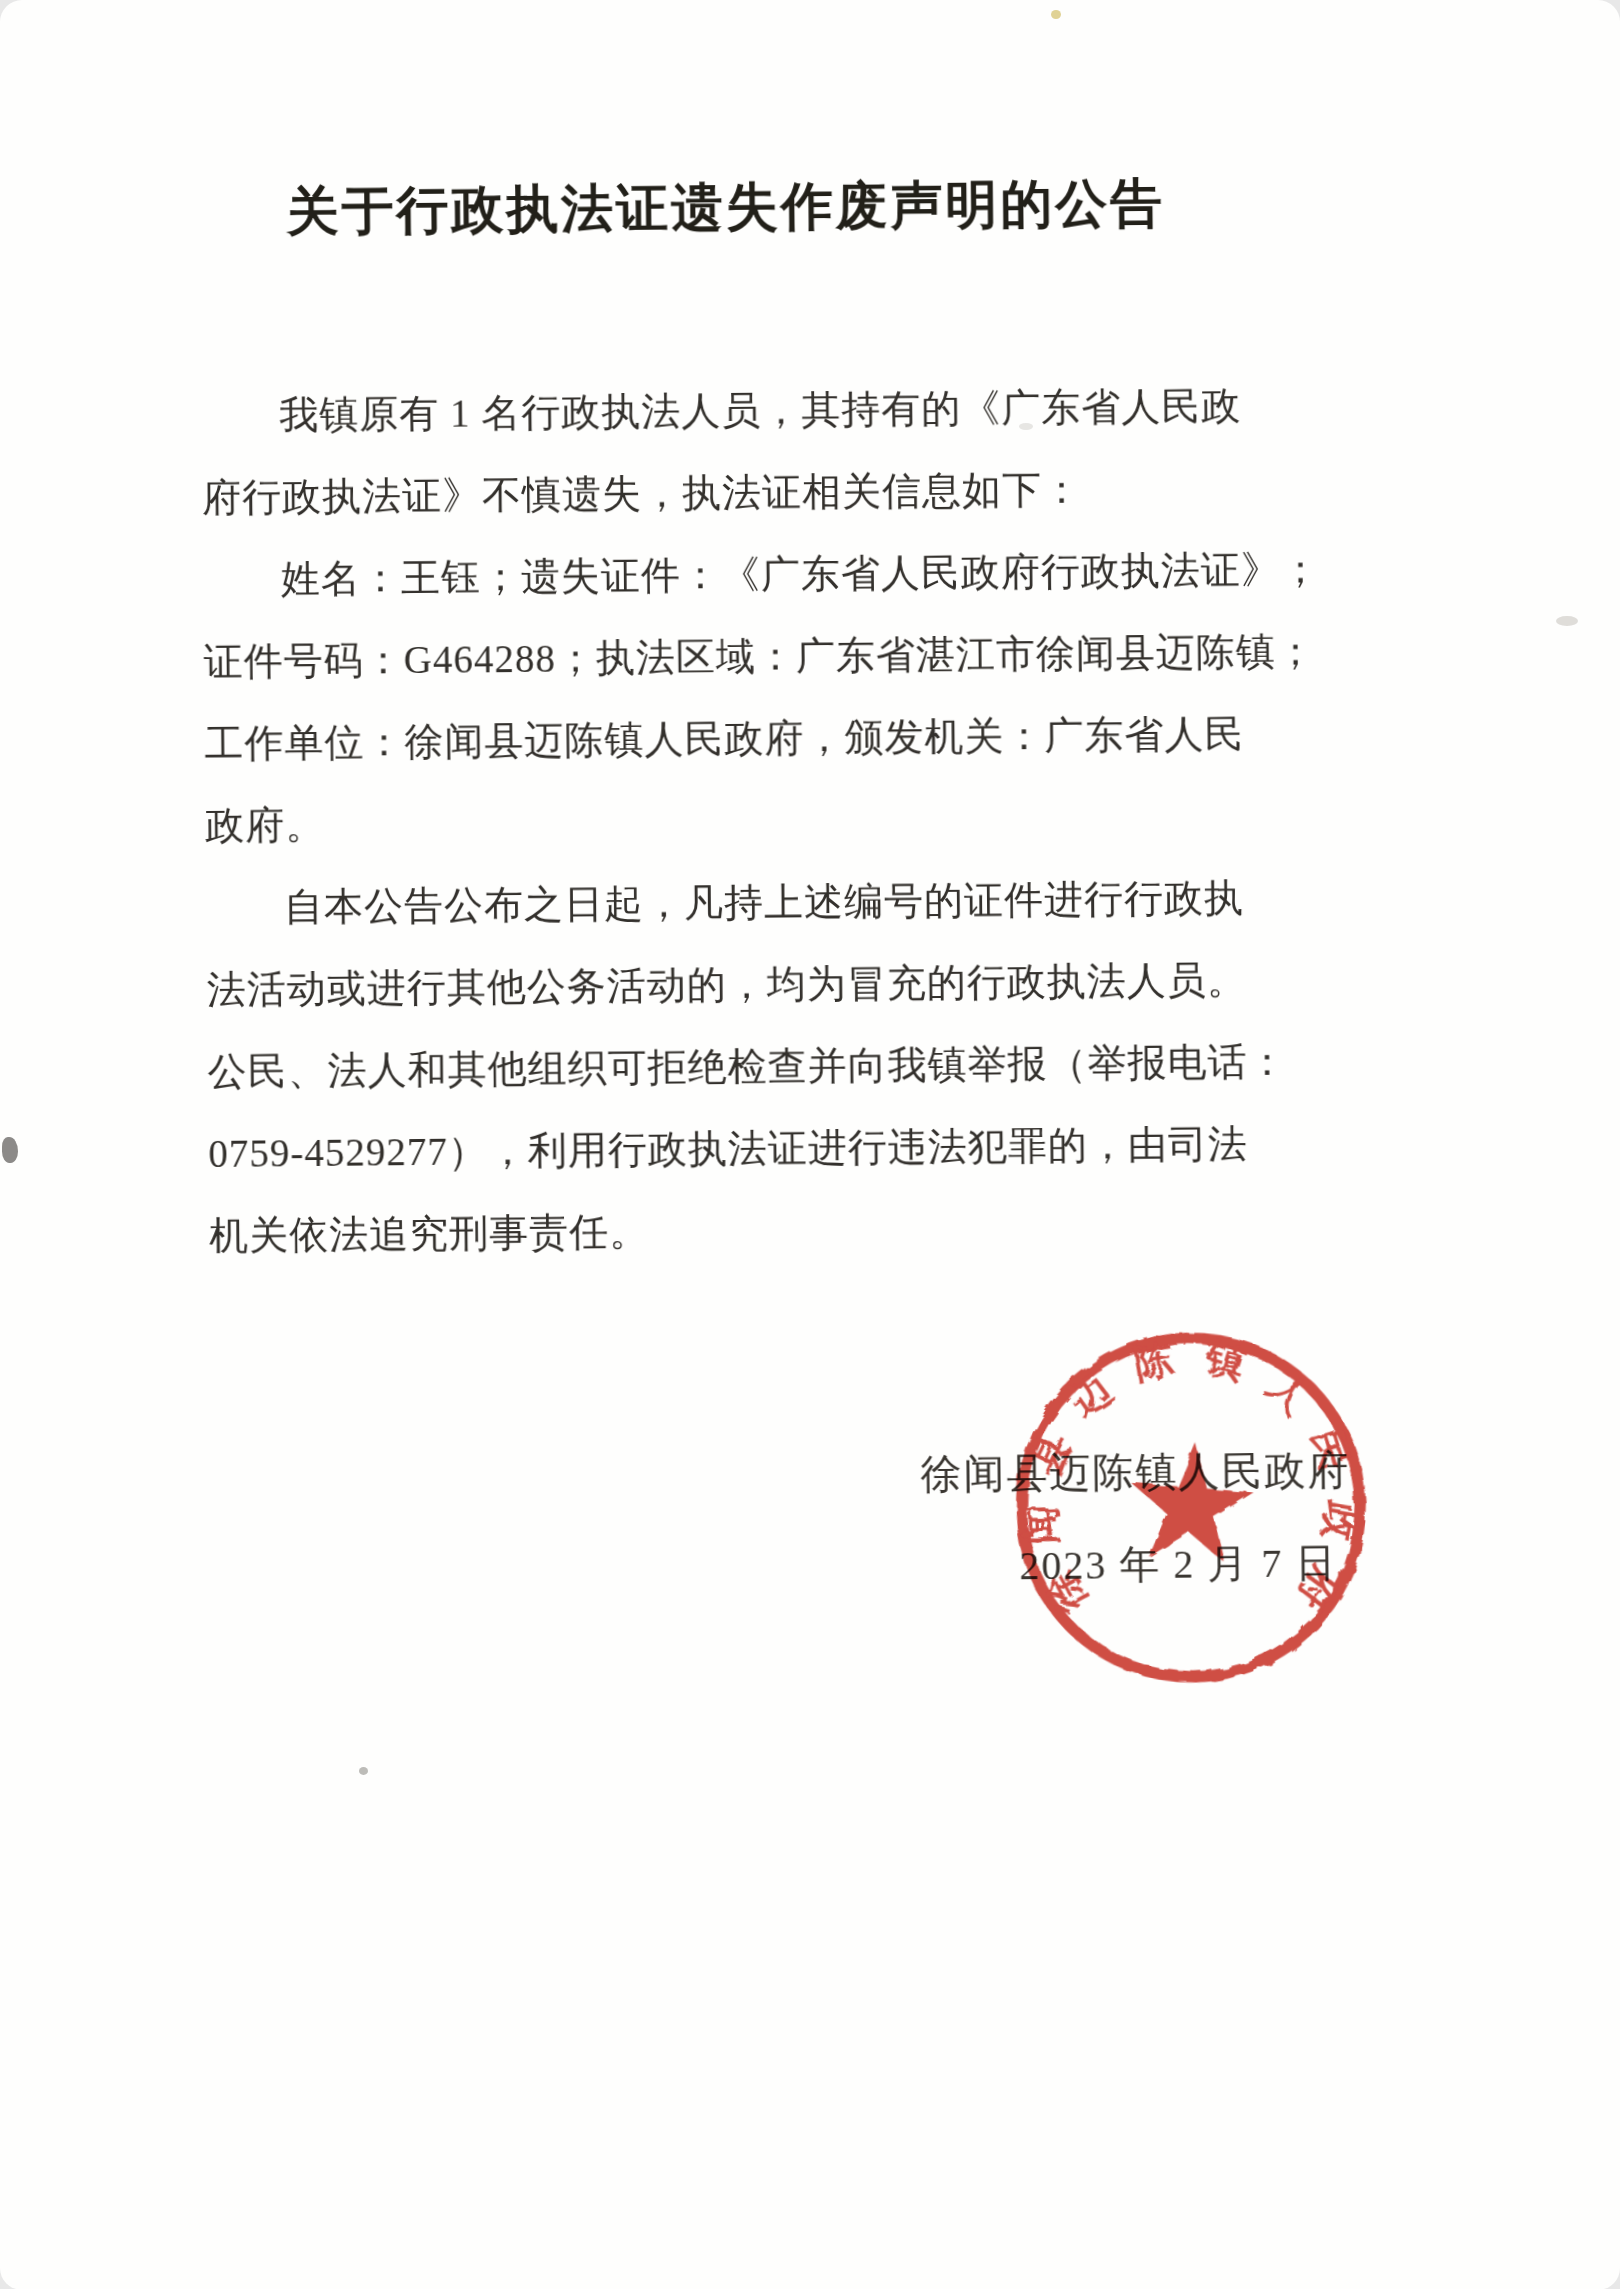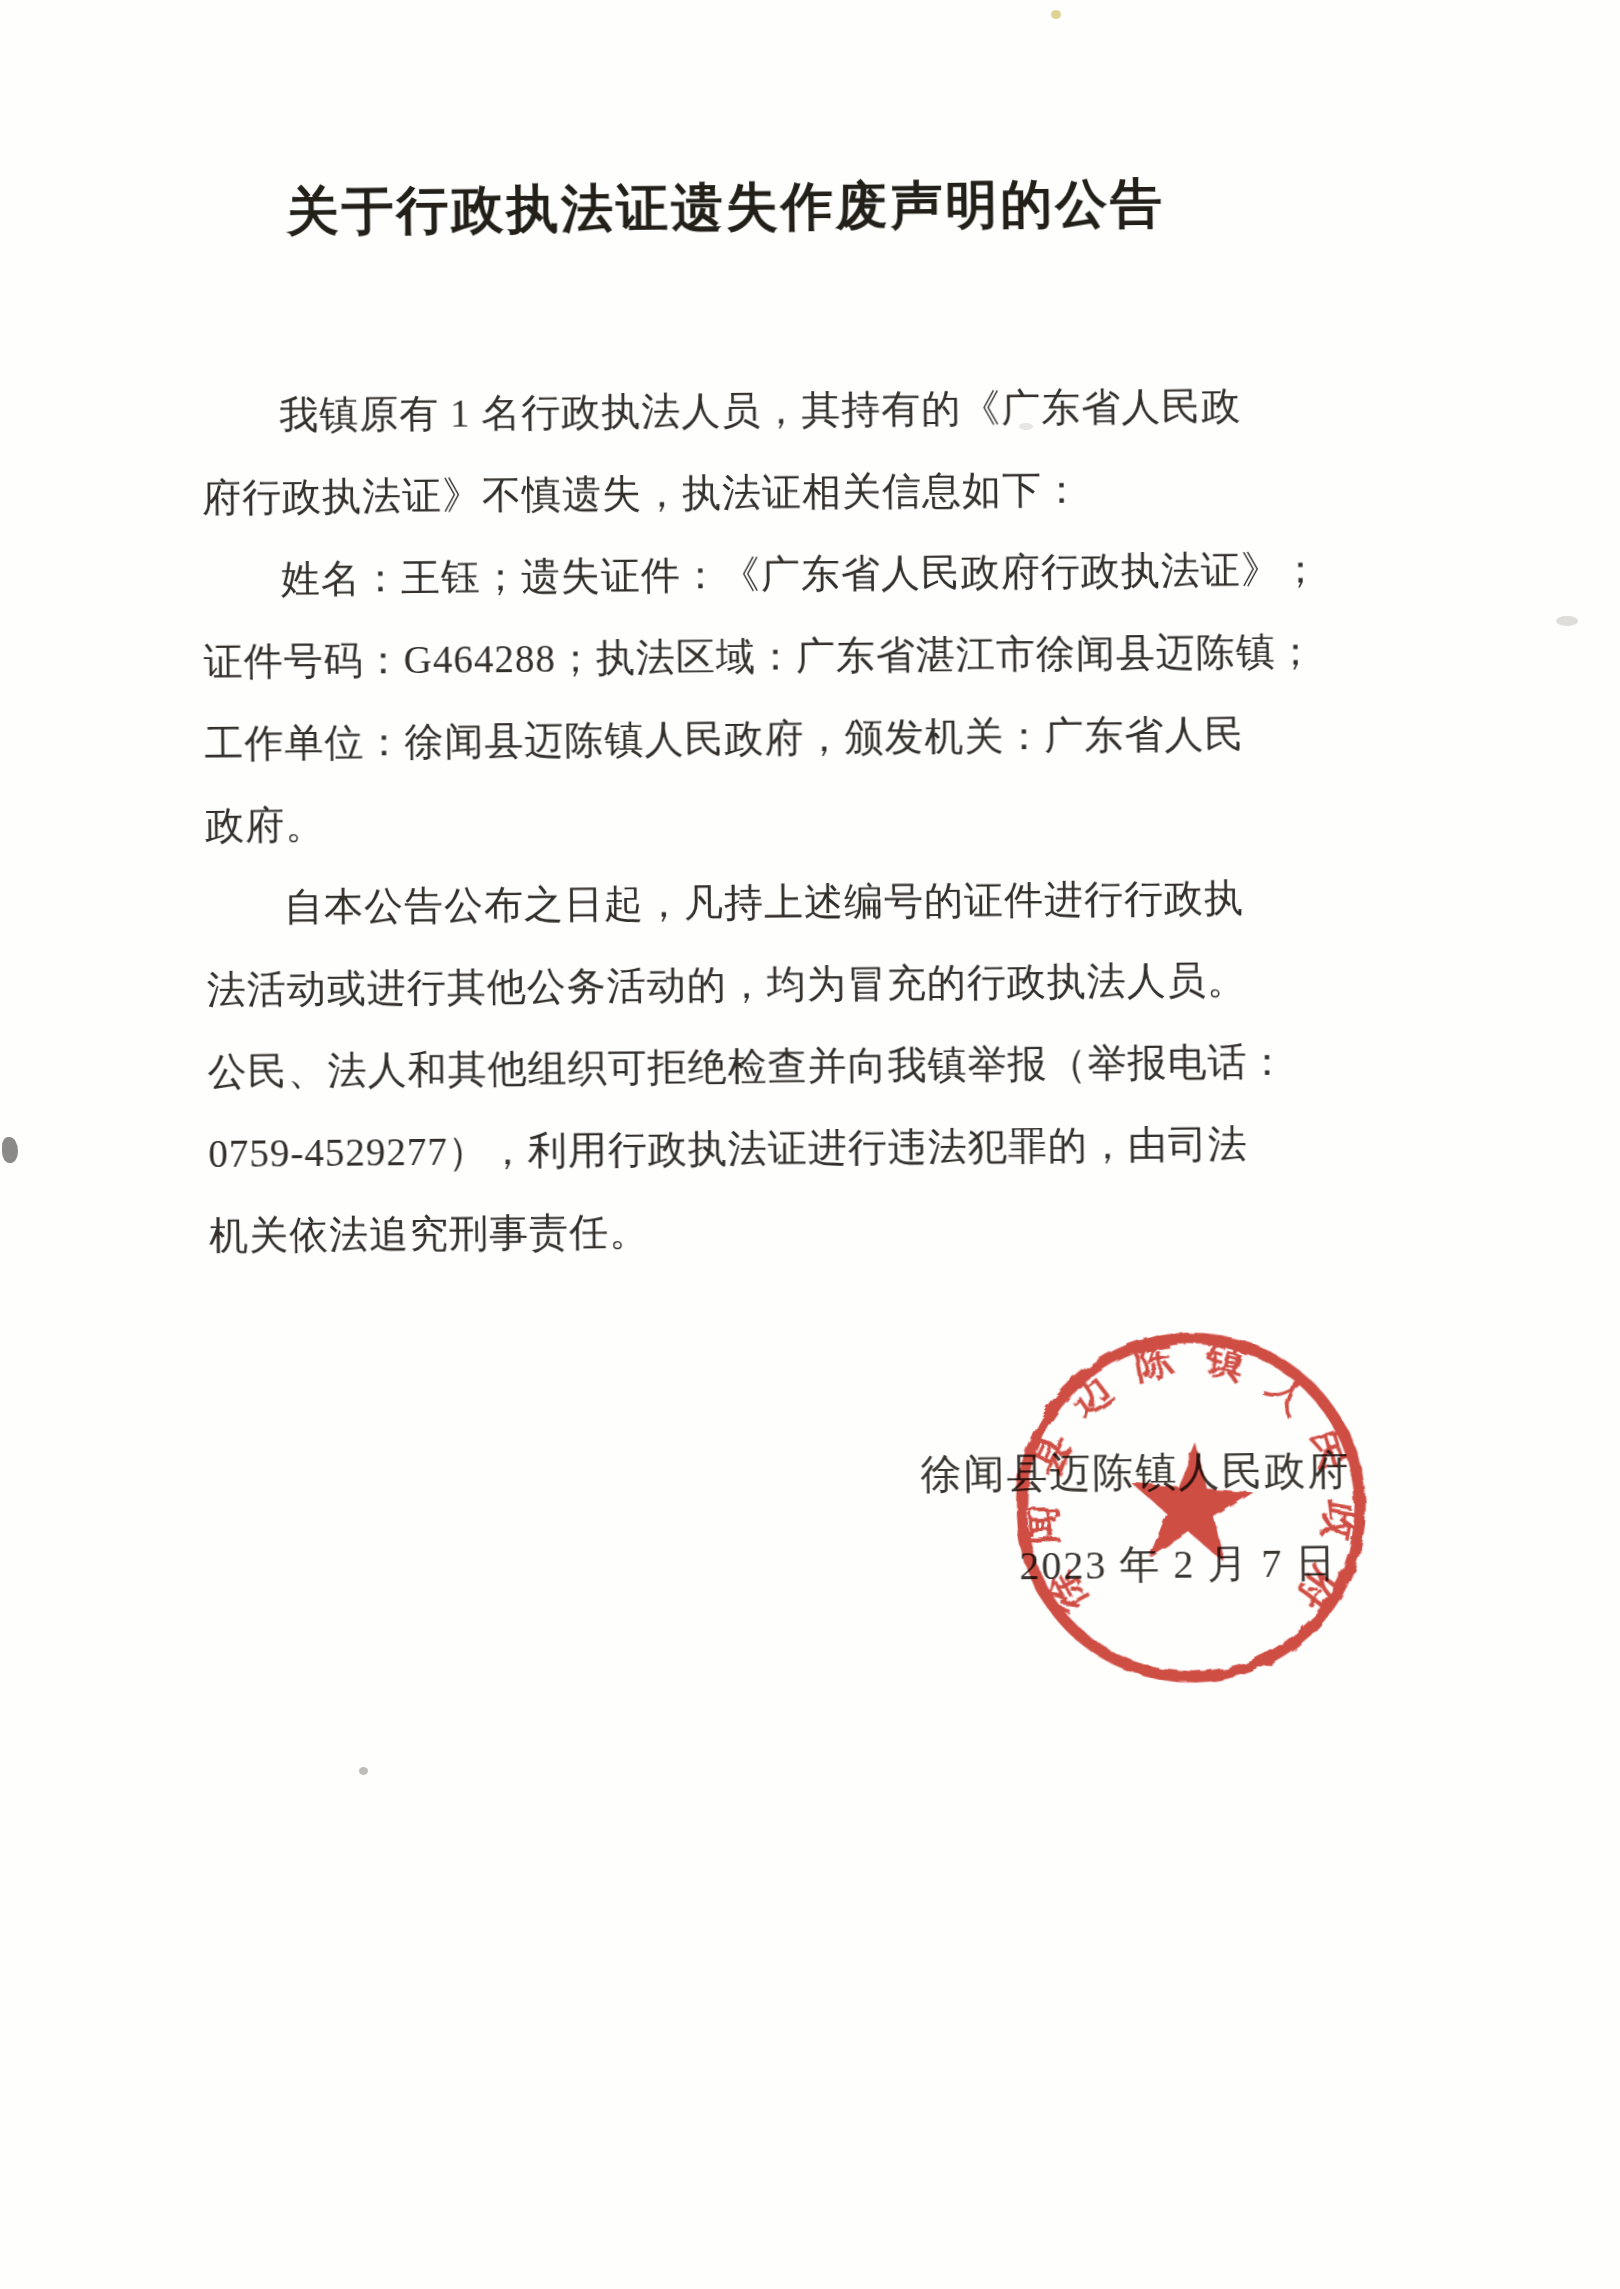--- a/index.html
+++ b/index.html
@@ -4,20 +4,21 @@
 <style>
   html, body { margin: 0; padding: 0; background: #e8e8e8; }
   .page {
     position: relative;
     width: 1620px; height: 2290px;
     margin: 0 auto;
     background: #fefefd;
     overflow: hidden;
     font-family: "Liberation Serif", "DejaVu Serif", serif;
     color: #2e2b28;
+    border-radius: 22px;
   }
   .content {
     position: absolute;
     left: 147px; top: 0;
     width: 1161px;
     transform: rotate(-0.55deg);
     transform-origin: 50% 30%;
   }
   .doc-title {
     margin-top: 173px;

